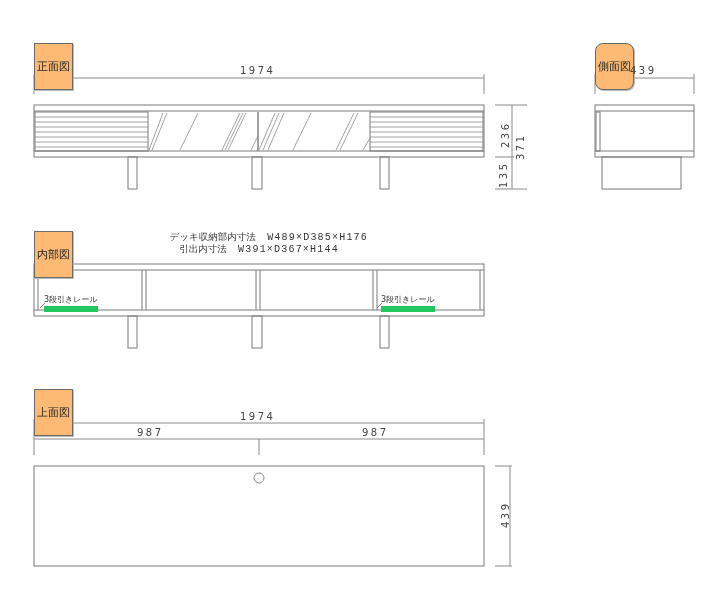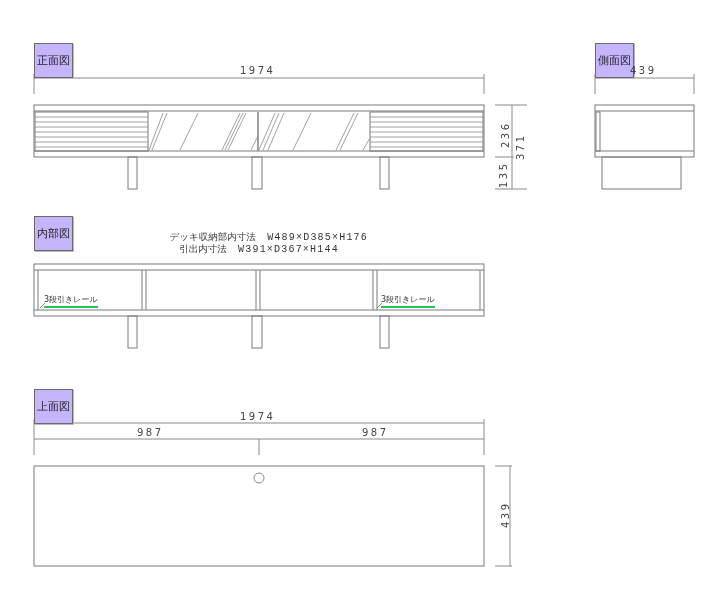--- a/index.html
+++ b/index.html
@@ -1,29 +1,29 @@
 <!DOCTYPE html>
 <html><head>
   <meta charset="utf-8">
   <style>
     html, body { margin: 0; padding: 0; background: #ffffff; }
     body { width: 728px; height: 607px; position: relative; overflow: hidden;
            font-family: "DejaVu Sans", sans-serif; color: #333; }
     .canvas { position: absolute; left: 0; top: 0; }
     .label-box {
-      position: absolute; border: 1.5px solid #6a6a6a; background: #c4b5fd;
-      font-size: 11px; padding: 10px 2px; line-height: 13px; color: #222;
+      position: absolute; border: 1.5px solid #6a6a6a; background: #fdba74;
+      font-size: 11px; padding: 16px 2px; line-height: 13px; color: #222;
       box-shadow: 1px 1px 0 #bbb;
     }
     .dim { position: absolute; font-size: 10px; letter-spacing: 2.5px; color: #444;
            font-family: "DejaVu Sans", sans-serif; }
     .dim.v { transform-origin: left top; transform: rotate(-90deg); white-space: nowrap; }
     .spec { position: absolute; font-size: 9.5px; color: #333; white-space: nowrap; text-align: right; font-family: Liberation Mono, monospace; }
     .spec .v { letter-spacing: 1.2px; font-size: 10px; }
-    .rail { position: absolute; font-size: 8px; color: #333; border-bottom: 2px solid #22c55e; padding-bottom: 1px; white-space: nowrap; }
+    .rail { position: absolute; font-size: 8px; color: #333; border-bottom: 6px solid #22c55e; padding-bottom: 1px; white-space: nowrap; }
   </style>
 </head>
 <body>
 
 <svg class="canvas" width="728" height="607" viewBox="0 0 728 607">
   <g stroke="#7a7a7a" fill="none" stroke-width="1">
 
     <g>
 
       <line x1="34" y1="78" x2="484" y2="78" stroke="#8a8a8a"></line>
@@ -133,24 +133,24 @@
     </g>
   </g>
 </svg>
 
 <div class="label-box" style="left:34px; top:43px;">正面図</div>
 <div class="dim" style="left:240px; top:65px;">1974</div>
 <div class="dim v" style="left:500px; top:148px;">236</div>
 <div class="dim v" style="left:515px; top:160px;">371</div>
 <div class="dim v" style="left:498px; top:188px;">135</div>
 
-<div class="label-box" style="left:595px; top:43px;">側面図</div>
+<div class="label-box" style="left:595px; top:43px;border-radius:8px;">側面図</div>
 <div class="dim" style="left:630px; top:65px;">439</div>
 
-<div class="label-box" style="left:34px; top:216px;">内部図</div>
+<div class="label-box" style="left:34px; top:231px;">内部図</div>
 <div class="spec" style="left:150px; top:231px; width:218px;">
   <span>デッキ収納部内寸法</span>
   &nbsp;<span class="v">W489×D385×H176</span>
 </div>
 <div class="spec" style="left:150px; top:243px; width:218px;text-align:center;">
   <span>引出内寸法</span>
   &nbsp;<span class="v">W391×D367×H144</span>
 </div>
 <div class="rail" style="left:44px; top:294px;">3段引きレール</div>
 <div class="rail" style="left:381px; top:294px;">3段引きレール</div>

